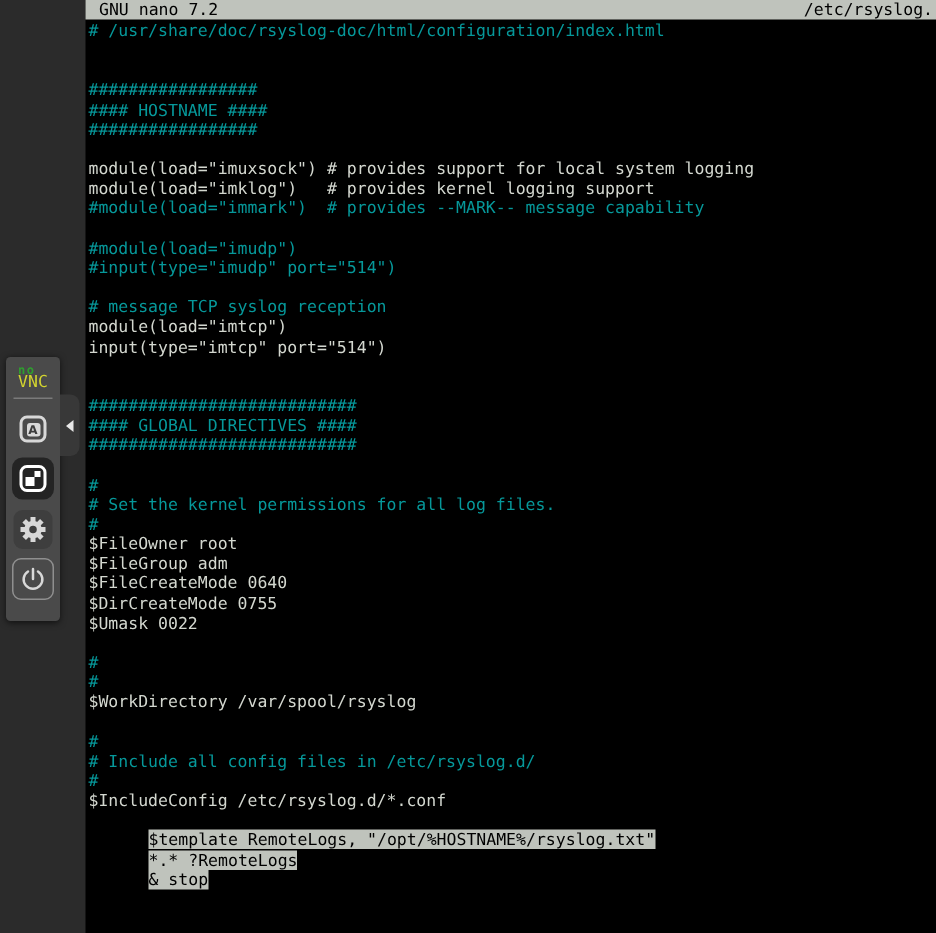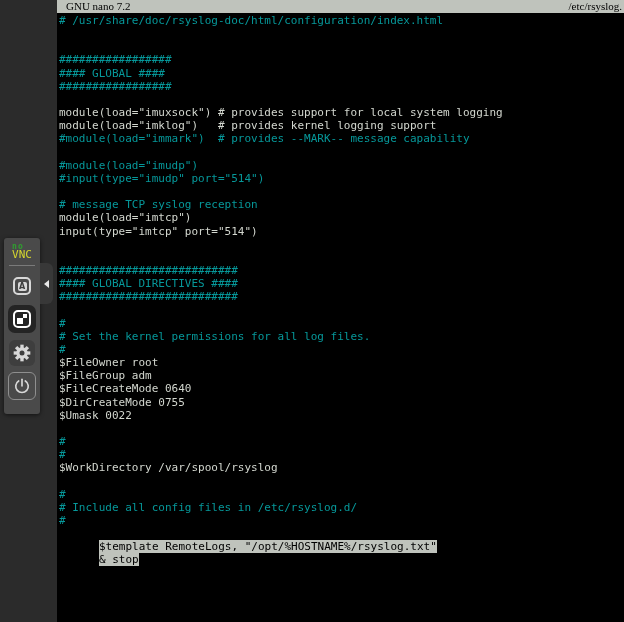--- a/index.html
+++ b/index.html
@@ -10,21 +10,21 @@
   }
   
   .terminal{
     position:absolute;left:57px;top:0;width:567px;height:622px;
     background:#000;
   }
   .nano-header{
     height:13px;background:var(--sel);color:#000;
     font-size:11px;line-height:13px;white-space:pre;
     display:flex;justify-content:space-between;
-    padding-left:9px;padding-right:2px;font-family:Liberation Serif, serif;
+    padding-left:9px;padding-right:2px;
   }
   .nano-body{
     position:absolute;left:0;top:14px;right:0;bottom:0;
     padding-left:2px;font-size:11px;overflow:hidden;
   }
   .line{height:13.17px;line-height:13.17px;white-space:pre;}
   .line span.c{color:var(--cyan);}
   .line span.w{color:var(--fg);}
   .line span.sel{background:var(--sel);color:#000;margin-left:40px;}
   
@@ -80,21 +80,21 @@
 <div class="terminal">
   <div class="nano-header">
     <span>GNU nano 7.2</span>
     <span>/etc/rsyslog.</span>
   </div>
   <div class="nano-body" id="editor-lines">
       <div class="line"><span class="c"># /usr/share/doc/rsyslog-doc/html/configuration/index.html</span></div>
       <div class="line"><span class="w"></span></div>
       <div class="line"><span class="w"></span></div>
       <div class="line"><span class="c">#################</span></div>
-      <div class="line"><span class="c">#### GLOBAL ####</span></div>
+      <div class="line"><span class="c">#### HOSTNAME ####</span></div>
       <div class="line"><span class="c">#################</span></div>
       <div class="line"><span class="w"></span></div>
       <div class="line"><span class="w">module(load="imuxsock") # provides support for local system logging</span></div>
       <div class="line"><span class="w">module(load="imklog")   # provides kernel logging support</span></div>
       <div class="line"><span class="c">#module(load="immark")  # provides --MARK-- message capability</span></div>
       <div class="line"><span class="w"></span></div>
       <div class="line"><span class="c">#module(load="imudp")</span></div>
       <div class="line"><span class="c">#input(type="imudp" port="514")</span></div>
       <div class="line"><span class="w"></span></div>
       <div class="line"><span class="c"># message TCP syslog reception</span></div>
@@ -115,22 +115,24 @@
       <div class="line"><span class="w">$DirCreateMode 0755</span></div>
       <div class="line"><span class="w">$Umask 0022</span></div>
       <div class="line"><span class="w"></span></div>
       <div class="line"><span class="c">#</span></div>
       <div class="line"><span class="c">#</span></div>
       <div class="line"><span class="w">$WorkDirectory /var/spool/rsyslog</span></div>
       <div class="line"><span class="w"></span></div>
       <div class="line"><span class="c">#</span></div>
       <div class="line"><span class="c"># Include all config files in /etc/rsyslog.d/</span></div>
       <div class="line"><span class="c">#</span></div>
+      <div class="line"><span class="w">$IncludeConfig /etc/rsyslog.d/*.conf</span></div>
       <div class="line"><span class="w"></span></div>
       <div class="line"><span class="w sel">$template RemoteLogs, "/opt/%HOSTNAME%/rsyslog.txt"</span></div>
+      <div class="line"><span class="w sel">*.* ?RemoteLogs</span></div>
       <div class="line"><span class="w sel">&amp; stop</span></div>
     </div>
 </div>
 
 <div class="vnc-panel">
   <div class="vnc-logo">
     <span class="logo-no">no</span>
     <span class="logo-vnc">VNC</span>
   </div>
   <div class="vnc-divider"></div>

